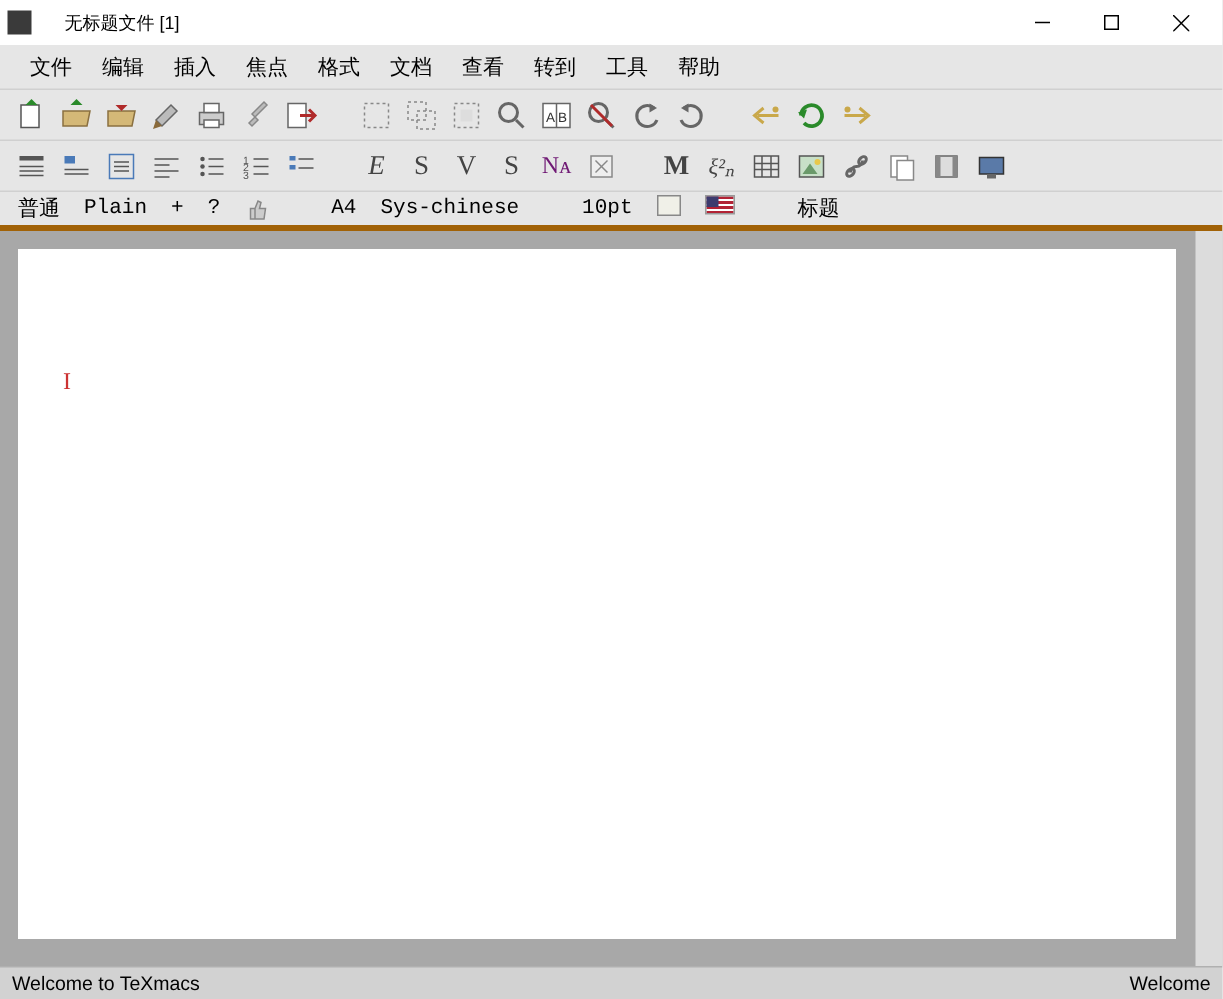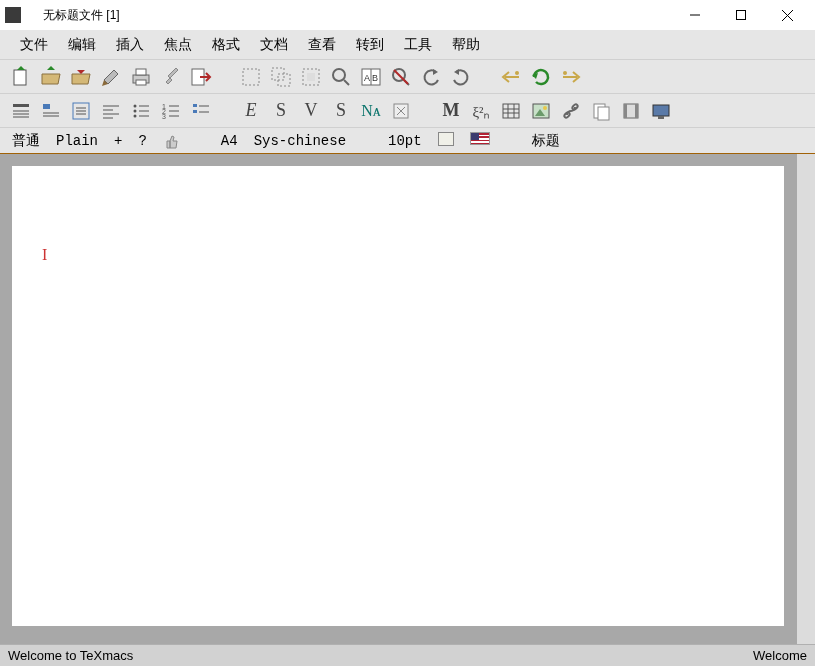--- a/index.html
+++ b/index.html
@@ -63,21 +63,21 @@
   cursor: pointer;
 }
 .tool-gap { width: 16px; }
 .statusbar-mode {
   height: 26px;
   background: #e6e6e6;
   display: flex;
   align-items: center;
   padding: 0 8px;
   gap: 8px;
-  border-bottom: 1px solid #a16207;
+  border-bottom: 4px solid #a16207;
   font-family: "Courier New", monospace;
   font-size: 14px;
 }
 .mode-item { padding: 2px 4px; cursor: pointer; }
 .mode-gap { width: 18px; }
 .flag {
   width: 20px; height: 13px;
   background: linear-gradient(to bottom, #b22234 0%, #b22234 15%, #fff 15%, #fff 30%, #b22234 30%, #b22234 45%, #fff 45%, #fff 60%, #b22234 60%, #b22234 75%, #fff 75%, #fff 90%, #b22234 90%);
   position: relative;
   display: inline-block;
@@ -359,35 +359,35 @@
   <div class="toolbtn">
       <span style="font-family:serif;font-size:18px;color:#444">S</span>
     </div>
   <div class="toolbtn">
       <span style="font-family:serif;font-size:18px;color:#444">V</span>
     </div>
   <div class="toolbtn">
       <span style="font-family:serif;font-size:18px;color:#444">S</span>
     </div>
   <div class="toolbtn">
-      <span style="font-family:serif;font-size:16px;color:#0f766e">Nᴀ</span>
+      <span style="font-family:serif;font-size:16px;color:#701a75">Nᴀ</span>
     </div>
   <div class="toolbtn">
     <svg width="20" height="20">
         <rect x="3" y="3" width="14" height="14" fill="#eee" stroke="#888"></rect>
         <line x1="6" y1="6" x2="14" y2="14" stroke="#888"></line>
         <line x1="14" y1="6" x2="6" y2="14" stroke="#888"></line>
       </svg>
   </div>
   <div class="tool-gap"></div>
   <div class="toolbtn">
       <span style="font-family:serif;font-weight:bold;font-size:18px;color:#444">M</span>
     </div>
   <div class="toolbtn">
-      <span style="font-family:serif;font-size:15px;color:#444">ξ²ₙ</span>
+      <span style="font-family:serif;font-style:italic;font-size:15px;color:#444">ξ²ₙ</span>
     </div>
   <div class="toolbtn">
     <svg width="20" height="20">
         <rect x="2" y="3" width="16" height="14" fill="none" stroke="#555"></rect>
         <line x1="2" y1="8" x2="18" y2="8" stroke="#555"></line>
         <line x1="2" y1="12" x2="18" y2="12" stroke="#555"></line>
         <line x1="7" y1="3" x2="7" y2="17" stroke="#555"></line>
         <line x1="13" y1="3" x2="13" y2="17" stroke="#555"></line>
       </svg>
   </div>

